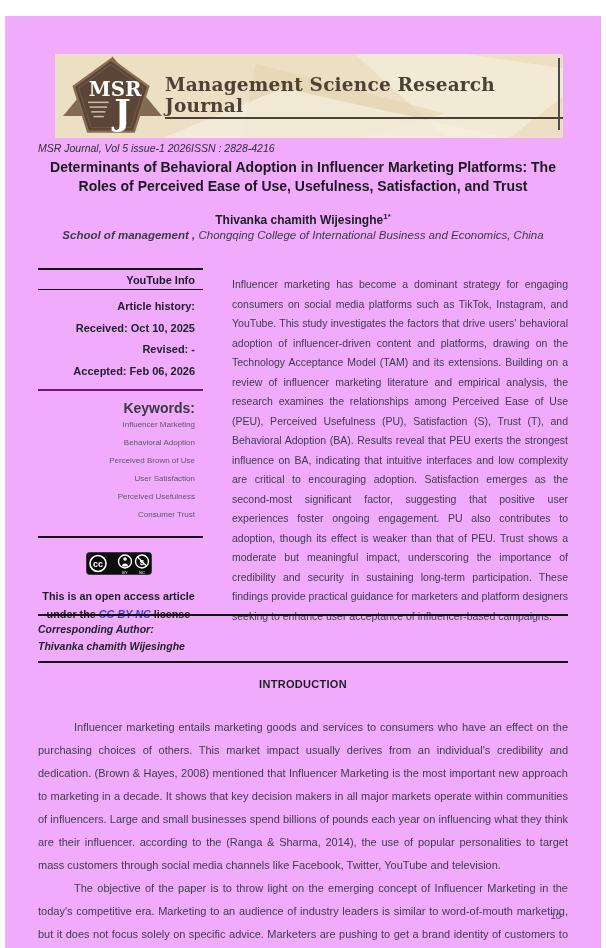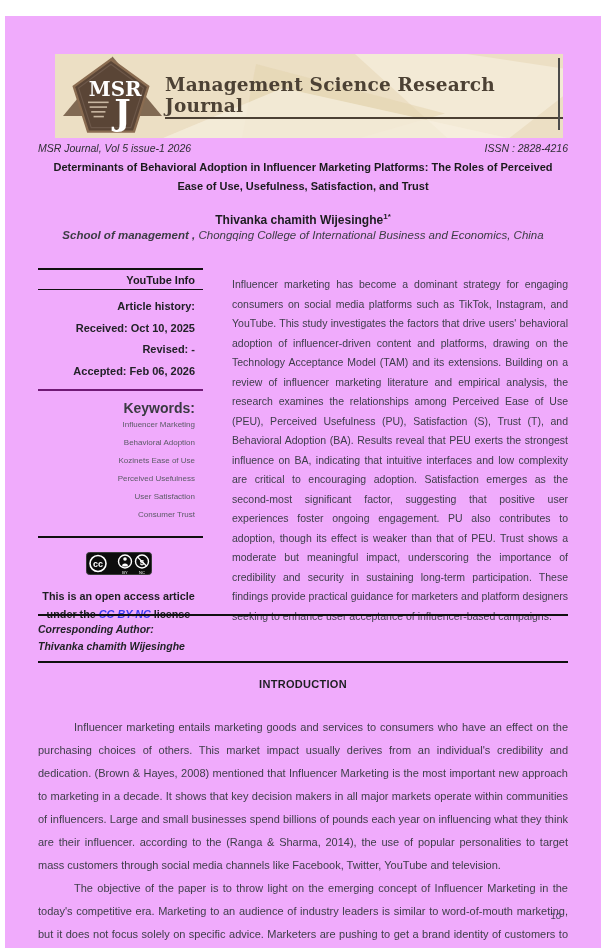--- a/index.html
+++ b/index.html
@@ -23,25 +23,25 @@
   .banner-text { position:relative; margin-left:14px; }
   .journal-name { font-family:"DejaVu Serif", serif; font-weight:bold; font-size:18.5px;
                   color:#4c4134; border-bottom:2px solid #4c4134; padding-bottom:1px;
                   display:inline-block; letter-spacing:.2px; }
   .journal-short { font-family:"DejaVu Serif", serif; font-weight:bold; font-size:21px;
                    color:#443a2e; letter-spacing:1px; margin-top:2px; }
   .banner-vline { position:absolute; right:3px; top:4px; bottom:8px; width:2px; background:#4b4b4b; }
 
   
   .meta-row { position:absolute; left:33px; right:33px; top:126px; display:flex;
-              justify-content:space-between; font-style:italic; font-size:10.5px; color:#2e2e34; }
+              font-style:italic; font-size:10.5px; color:#2e2e34; }
 
   
   .paper-title { position:absolute; left:43px; right:43px; top:142px; text-align:center;
-                 font-weight:bold; font-size:11px; line-height:19px; color:#1b1b1d; }
+                 font-weight:bold; font-size:14px; line-height:19px; color:#1b1b1d; }
   .author-line { position:absolute; left:33px; right:33px; top:196px; text-align:center;
                  font-weight:bold; font-size:12px; color:#1d1d20; }
   .author-line sup { font-size:8px; }
   .affil-line { position:absolute; left:33px; right:33px; top:213px; text-align:center;
                 font-style:italic; font-size:11.5px; color:#3c3c44; }
   .affil-line .school { font-weight:bold; }
 
   
   .info-table { position:absolute; left:33px; right:33px; top:252px; display:flex; }
   .col-left { width:165px; flex:0 0 auto; }
@@ -122,23 +122,23 @@
       <div class="history-block">
         <div>Article history:</div>
         <div>Received: Oct 10, 2025</div>
         <div>Revised: -</div>
         <div>Accepted: Feb 06, 2026</div>
       </div>
       <div class="keywords-block">
         <div class="kw-label">Keywords:</div>
         <div class="kw-item">Influencer Marketing</div>
         <div class="kw-item">Behavioral Adoption</div>
-        <div class="kw-item">Kozinets Ease of Use</div>
+        <div class="kw-item">Perceived Brown of Use</div>
+        <div class="kw-item">User Satisfaction</div>
         <div class="kw-item">Perceived Usefulness</div>
-        <div class="kw-item">User Satisfaction</div>
         <div class="kw-item">Consumer Trust</div>
       </div>
       <div class="cc-block">
         <span class="cc-badge">
           <svg width="66" height="23" viewBox="0 0 66 23">
             <rect x="0.5" y="0.5" width="65" height="22" rx="3" fill="#0d0d0d" stroke="#3a3a3a"></rect>
             <circle cx="12" cy="11.5" r="8" fill="none" stroke="#ffffff" stroke-width="1.6"></circle>
             <text x="12" y="14.8" font-size="9" font-weight="bold" fill="#ffffff" text-anchor="middle" font-family="Liberation Sans, sans-serif">cc</text>
             <circle cx="39" cy="9.5" r="6.5" fill="none" stroke="#ffffff" stroke-width="1.4"></circle>
             <circle cx="39" cy="7" r="1.8" fill="#ffffff"></circle>

